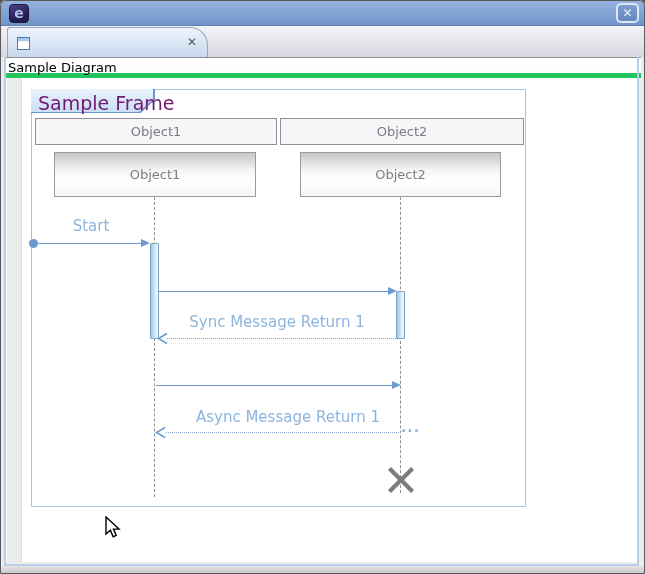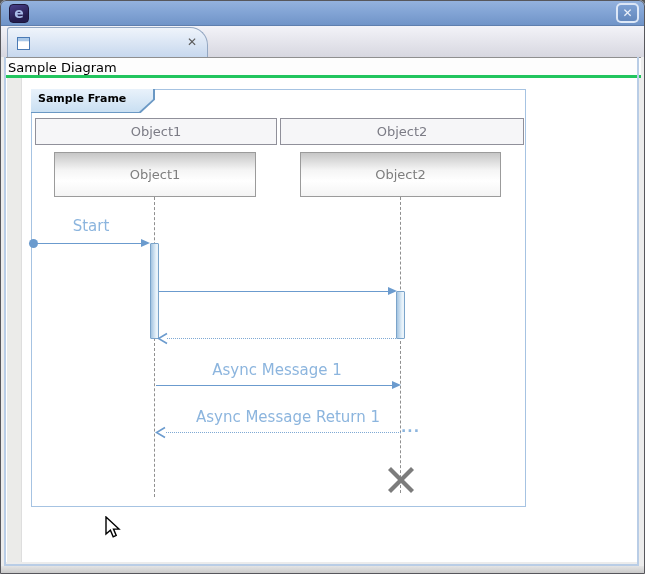--- a/index.html
+++ b/index.html
@@ -29,39 +29,39 @@
       background:linear-gradient(#aac8e8 0 3px,#e8f0f8 3px 4px,#ffffff 4px); }
   .tab-label { position:absolute; left:28px; top:7px; font-size:12.5px; color:#111; white-space:nowrap; }
   .tab-close { position:absolute; right:10px; top:7px; font-size:12px; color:#5a5a5a; font-weight:bold; }
 
   .toolbtn { position:absolute; top:27px; width:24px; height:26px; display:flex; align-items:center; justify-content:center; }
   .toolbtn.sel { border:1px solid #979797; border-radius:4px; background:linear-gradient(#f6f6f8,#e0e0e6); }
   .dropdown { position:absolute; top:30px; font-size:12px; color:#3c3c3c; }
 
   
   .subheader { position:absolute; left:4px; top:57px; width:637px; height:21px; background:#fdfdfd;
-      border-top:1px solid #8f8f8f; border-bottom:3px solid #22c55e; z-index:8; }
+      border-top:1px solid #8f8f8f; border-bottom:5px solid #22c55e; z-index:8; }
   .subheader span { position:absolute; left:4px; top:2px; font-size:13px; color:#000; }
 
   
   .canvas { position:absolute; left:4px; top:78px; width:633px; height:484px; background:#ffffff; }
   .palette-strip { position:absolute; left:3px; top:0px; width:15px; height:484px; background:#ebebe9; border-right:1px solid #dedede; }
   .content-frame { position:absolute; left:4px; top:57px; width:635px; height:509px;
       border:2px solid #b9cde6; border-top:none; pointer-events:none; z-index:40; }
   .bottombar { position:absolute; left:1px; top:566px; width:643px; height:8px;
       background:linear-gradient(#e4e4e4,#c6c6c6); z-index:41; }
 
   
   .frame { position:absolute; left:31px; top:89px; width:495px; height:418px; border:1px solid #a6c3e2; }
   .tag-border { position:absolute; left:31px; top:89px; width:124px; height:24px; background:#6a98c4;
       clip-path:polygon(0 0,100% 0,100% 45%,88.5% 100%,0 100%); }
   .tag-fill { position:absolute; left:31px; top:89px; width:122px; height:23px;
       background:linear-gradient(#e9f2fb,#c9dff2);
       clip-path:polygon(0 0,100% 0,100% 45%,88.5% 100%,0 100%); }
-  .tag-label { position:absolute; left:38px; top:92px; font-size:11px; font-weight:bold; color:#000000; }
+  .tag-label { position:absolute; left:38px; top:92px; font-size:19px; font-weight:normal; color:#701a75; }
 
   .col-header { position:absolute; top:118px; height:27px; background:#f6f6f8; border:1px solid #90909a;
       color:#7b7b85; font-size:13px; text-align:center; line-height:25px; }
   .inst-box { position:absolute; top:152px; height:45px; border:1px solid #9b9b9b;
       background:linear-gradient(180deg,#c6c6c6 0%,#f5f5f5 40%,#ffffff 65%,#f4f4f4 100%);
       color:#7e7e7e; font-size:13px; text-align:center; line-height:43px; }
 
   .lifeline { position:absolute; width:0; border-left:1px dashed #8f8f8f; }
   .activation { position:absolute; background:linear-gradient(to right,#a3c4e1,#e9f3fa 75%);
       border:1px solid #7ba4ca; border-radius:1px; }
@@ -156,24 +156,24 @@
   <div class="arrow-right" style="left:141px; top:239px;"></div>
   <div class="msg-label" style="left:56px; top:217px; width:70px;">Start</div>
 
   <div class="msg-line-solid" style="left:159px; top:291px; width:229px;"></div>
   <div class="arrow-right" style="left:388px; top:287px;"></div>
 
   <div class="msg-line-dotted" style="left:167px; top:338px; width:229px;"></div>
   <svg class="chevron" style="left:157px; top:332px;" width="11" height="13" viewBox="0 0 11 13">
     <polyline points="10,1.5 1.5,6.5 10,11.5" fill="none" stroke="#6b9bce" stroke-width="1.6"></polyline>
   </svg>
+  <div class="msg-label" style="left:177px; top:313px; width:200px;">Sync Message Return 1</div>
 
   <div class="msg-line-solid" style="left:156px; top:385px; width:236px;"></div>
   <div class="arrow-right" style="left:392px; top:381px;"></div>
-  <div class="msg-label" style="left:177px; top:361px; width:200px;">Async Message 1</div>
 
   <div class="msg-line-dotted" style="left:166px; top:432px; width:235px;"></div>
   <svg class="chevron" style="left:155px; top:426px;" width="11" height="13" viewBox="0 0 11 13">
     <polyline points="10,1.5 1.5,6.5 10,11.5" fill="none" stroke="#6b9bce" stroke-width="1.6"></polyline>
   </svg>
   <div class="msg-label" style="left:188px; top:408px; width:200px;">Async Message Return 1</div>
 
   <div class="ellipsis">...</div>
   <svg class="destroy-x" width="28" height="28" viewBox="0 0 28 28">
     <line x1="2.5" y1="2.5" x2="25.5" y2="25.5" stroke="#7c7c7c" stroke-width="4.2"></line>

